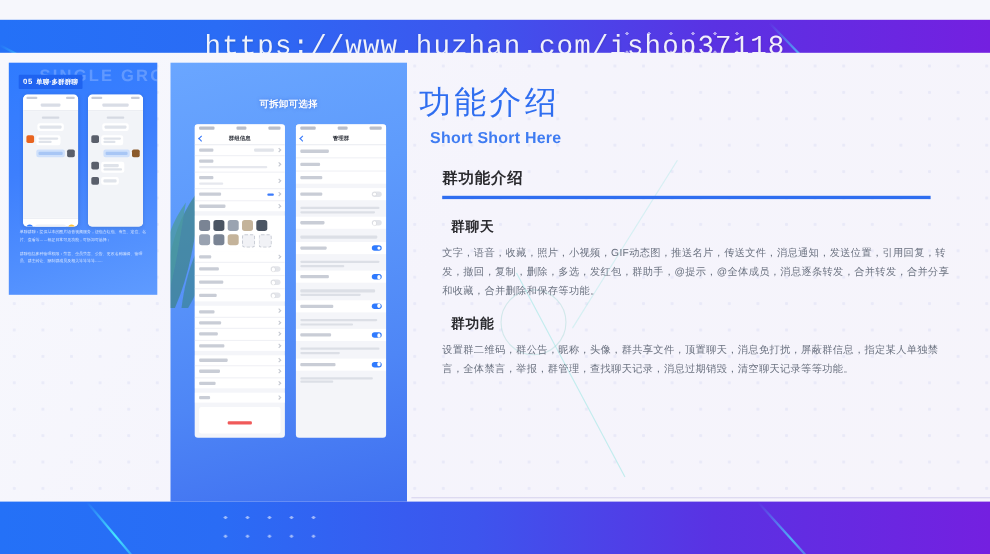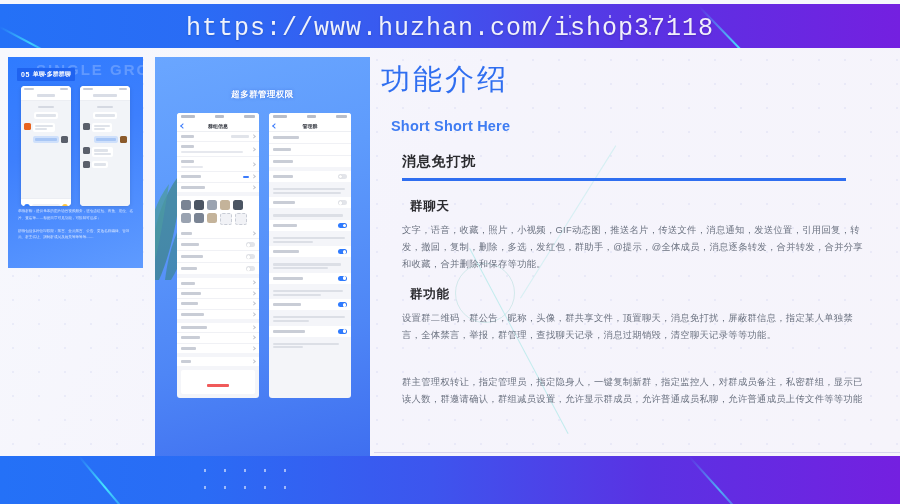--- a/index.html
+++ b/index.html
@@ -9,21 +9,21 @@
     background:#f6f7fc;
   }
   .stage{position:relative;width:900px;height:504px;overflow:hidden;}
 
   
   .band{
     position:absolute;left:0;width:900px;
     background:linear-gradient(90deg,#2471f7 0%,#2a6cf5 22%,#3d55ee 48%,#5a32e3 72%,#7420e0 100%);
     overflow:hidden;
   }
-  .band-top{top:4px;height:48px;}
+  .band-top{top:18px;height:48px;}
   .band-bottom{top:456px;height:48px;}
   .dots{
     position:absolute;
     background-image:radial-gradient(rgba(255,255,255,.55) 1.4px,transparent 1.5px);
     background-size:20px 17px;
   }
   .diag{
     position:absolute;height:2px;
     background:linear-gradient(90deg,rgba(0,240,255,0),rgba(70,240,255,.95),rgba(0,240,255,0));
     transform-origin:0 0;
@@ -133,21 +133,21 @@
   .avgrid span.a2{background:#4b5563;}
   .avgrid span.a3{background:#9aa3b1;}
   .avgrid span.a4{background:#c4b39a;}
   .avgrid span.plus{background:#f1f2f6;border:.5px dashed #c8ccd5;}
   .redbtn{margin:4px;padding:3px;text-align:center;background:#fff;border-radius:2px;}
   .redbtn i{display:inline-block;width:22px;height:3px;background:#f05a5a;border-radius:1px;}
 
   
   .right{position:absolute;left:374px;top:48px;width:526px;height:408px;}
   .r-title{
-    position:absolute;left:7px;top:12px;font-size:29px;font-weight:400;color:#2f6ef0;letter-spacing:3px;
+    position:absolute;left:7px;top:26px;font-size:29px;font-weight:400;color:#2f6ef0;letter-spacing:3px;
   }
   .r-sub{
     position:absolute;left:17px;top:70px;font-size:14.5px;font-weight:700;color:#3f7cf2;letter-spacing:.2px;
   }
   .r-h2{
     position:absolute;left:28px;top:105px;font-size:14px;font-weight:700;color:#2b2b2f;letter-spacing:.8px;
   }
   .r-h2-bar{position:absolute;left:28px;top:130px;width:444px;height:2.6px;background:#2f6ef0;}
   .block{position:absolute;left:28px;width:470px;}
   .b-head{font-size:12.5px;font-weight:700;color:#2b2b2f;letter-spacing:.7px;margin:0 0 7px 8px;}
@@ -273,21 +273,21 @@
       <p>群聊包括多种管理权限：禁言、全员禁言、公告、更改名称编辑、管理员、群主转让、踢制群成员及相关等等等等……</p>
     </div>
   </div>
 
   <div class="card2">
     <svg class="c2-leaf" viewBox="0 0 70 120">
       <path d="M10 118 C6 80 14 40 40 8 C36 48 30 86 16 118 Z" fill="#2f7a4a" opacity=".85"></path>
       <path d="M2 112 C2 78 8 46 26 22 C20 58 16 88 8 112 Z" fill="#3e9a5c" opacity=".8"></path>
       <path d="M22 118 C26 86 36 56 58 34 C50 70 40 98 28 118 Z" fill="#277a46" opacity=".7"></path>
     </svg>
-    <div class="c2-h2">超多群管理权限</div>
+    <div class="c2-h2">可拆卸可选择</div>
 
     <div class="c2-phones">
 
       <div class="ph2">
         <div class="ph2-status">
             <i style="width:14px"></i>
             <i style="width:9px"></i>
             <i style="width:11px"></i>
           </div>
         <div class="ph2-nav">
@@ -522,35 +522,34 @@
             <i style="width:66px"></i>
             <i style="width:30px"></i>
           </div>
       </div>
     </div>
   </div>
 
   <div class="right">
     <div class="r-title">功能介绍</div>
     <div class="r-sub">Short Short Here</div>
-    <div class="r-h2">消息免打扰</div>
+    <div class="r-h2">群功能介绍</div>
     <div class="r-h2-bar"></div>
 
     <div class="block" style="top:150px">
       <h3 class="b-head">群聊天</h3>
       <p class="b-body">文字，语音，收藏，照片，小视频，GIF动态图，推送名片，传送文件，消息通知，发送位置，引用回复，转发，撤回，复制，删除，多选，发红包，群助手，@提示，@全体成员，消息逐条转发，合并转发，合并分享和收藏，合并删除和保存等功能。</p>
     </div>
 
     <div class="block" style="top:238px">
       <h3 class="b-head">群功能</h3>
       <p class="b-body">设置群二维码，群公告，昵称，头像，群共享文件，顶置聊天，消息免打扰，屏蔽群信息，指定某人单独禁言，全体禁言，举报，群管理，查找聊天记录，消息过期销毁，清空聊天记录等等功能。</p>
     </div>
 
     <div class="block" style="top:326px">
-      <p class="b-body">群主管理权转让，指定管理员，指定隐身人，一键复制新群，指定监控人，对群成员备注，私密群组，显示已读人数，群邀请确认，群组减员设置，允许显示群成员，允许普通成员私聊，允许普通成员上传文件等等功能</p>
     </div>
 
     <div class="bottom-rule"></div>
   </div>
 
   <div class="band band-bottom">
     <div class="dots" style="left:195px;top:6px;width:100px;height:40px;"></div>
     <div class="diag" style="left:80px;top:0px;width:80px;transform:rotate(50deg);"></div>
     <div class="diag" style="left:690px;top:0px;width:90px;transform:rotate(48deg);opacity:.7;"></div>
 

